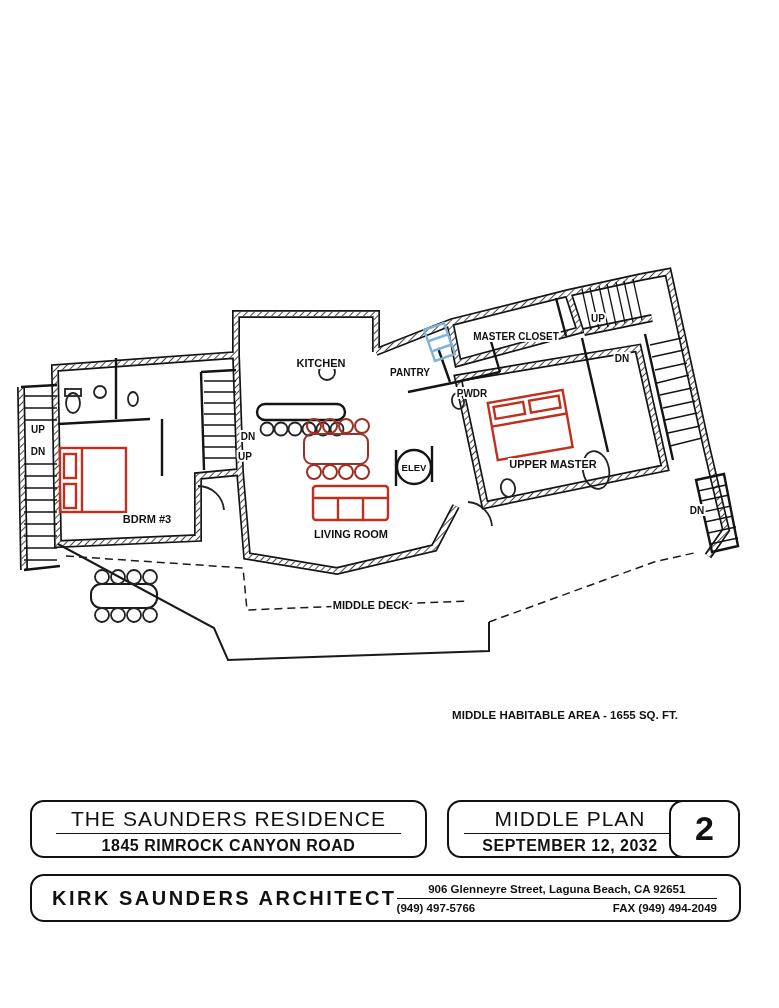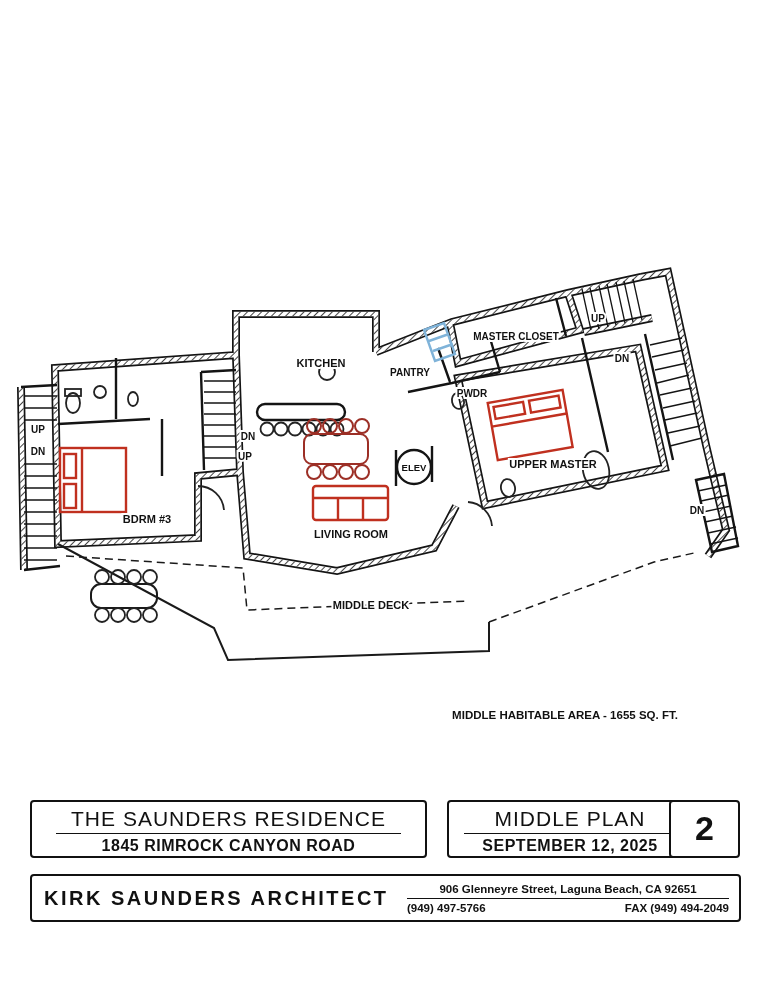--- a/index.html
+++ b/index.html
@@ -12,30 +12,30 @@
   .thin{fill:none;stroke:#141414;stroke-width:2.4;}
   .xthin{fill:none;stroke:#141414;stroke-width:1.3;}
   .fix{fill:none;stroke:#222222;stroke-width:1.8;}
   .red{fill:none;stroke:#c0301f;stroke-width:2.4;}
   .dred{fill:none;stroke:#9c2f26;stroke-width:2;}
   .blue{fill:none;stroke:#7fb3d9;stroke-width:2.4;}
   .dash{fill:none;stroke:#1a1a1a;stroke-width:1.5;stroke-dasharray:8 5;}
   .solidthin{fill:none;stroke:#1a1a1a;stroke-width:2;}
   text.lbl{font-family:"Liberation Sans",sans-serif;font-weight:700;fill:#111;
            text-anchor:middle;paint-order:stroke;stroke:#ffffff;stroke-width:4px;}
-  .box{position:absolute;border:2.5px solid #111;border-radius:4px;background:#fff;
+  .box{position:absolute;border:2.5px solid #111;border-radius:14px;background:#fff;
        box-sizing:border-box;text-align:center;}
   .box .big{font-size:21px;letter-spacing:1px;color:#111;padding-top:5px;white-space:nowrap;}
   .box .rule{border:0;border-top:1.6px solid #111;margin:2px auto 3px auto;width:88%;}
   .box .small{font-size:16px;font-weight:bold;letter-spacing:.5px;color:#111;}
   .sheetnum{font-size:34px;font-weight:600;color:#111;line-height:52px;}
   .archbox{display:flex;align-items:center;text-align:left;}
   .archname{flex:1;font-size:20px;font-weight:bold;letter-spacing:2.5px;color:#111;
-            padding-left:12px;white-space:nowrap;}
-  .archright{width:322px;padding-right:10px;}
+            padding-left:20px;white-space:nowrap;}
+  .archright{width:322px;padding-right:22px;}
   .archright .addr{font-size:11.5px;font-weight:bold;text-align:center;color:#111;}
   .archright .rule2{border:0;border-top:1.6px solid #111;margin:3px 0;}
   .archright .row{display:flex;justify-content:space-between;font-size:11.5px;
                   font-weight:bold;color:#111;}
 </style>
 </head>
 <body>
 
 <div class="page">
 
@@ -192,21 +192,21 @@
 
   <div class="box" style="left:30px;top:800px;width:397px;height:58px;">
     <div class="big">THE SAUNDERS RESIDENCE</div>
     <hr class="rule">
     <div class="small">1845 RIMROCK CANYON ROAD</div>
   </div>
 
   <div class="box" style="left:447px;top:800px;width:246px;height:58px;">
     <div class="big">MIDDLE PLAN</div>
     <hr class="rule">
-    <div class="small">SEPTEMBER 12, 2025</div>
+    <div class="small">SEPTEMBER 12, 2032</div>
   </div>
 
   <div class="box" style="left:669px;top:800px;width:71px;height:58px;">
     <div class="sheetnum">2</div>
   </div>
 
   <div class="box archbox" style="left:30px;top:874px;width:711px;height:48px;">
     <div class="archname">KIRK SAUNDERS ARCHITECT</div>
     <div class="archright">
       <div class="addr">906 Glenneyre Street, Laguna Beach, CA  92651</div>

